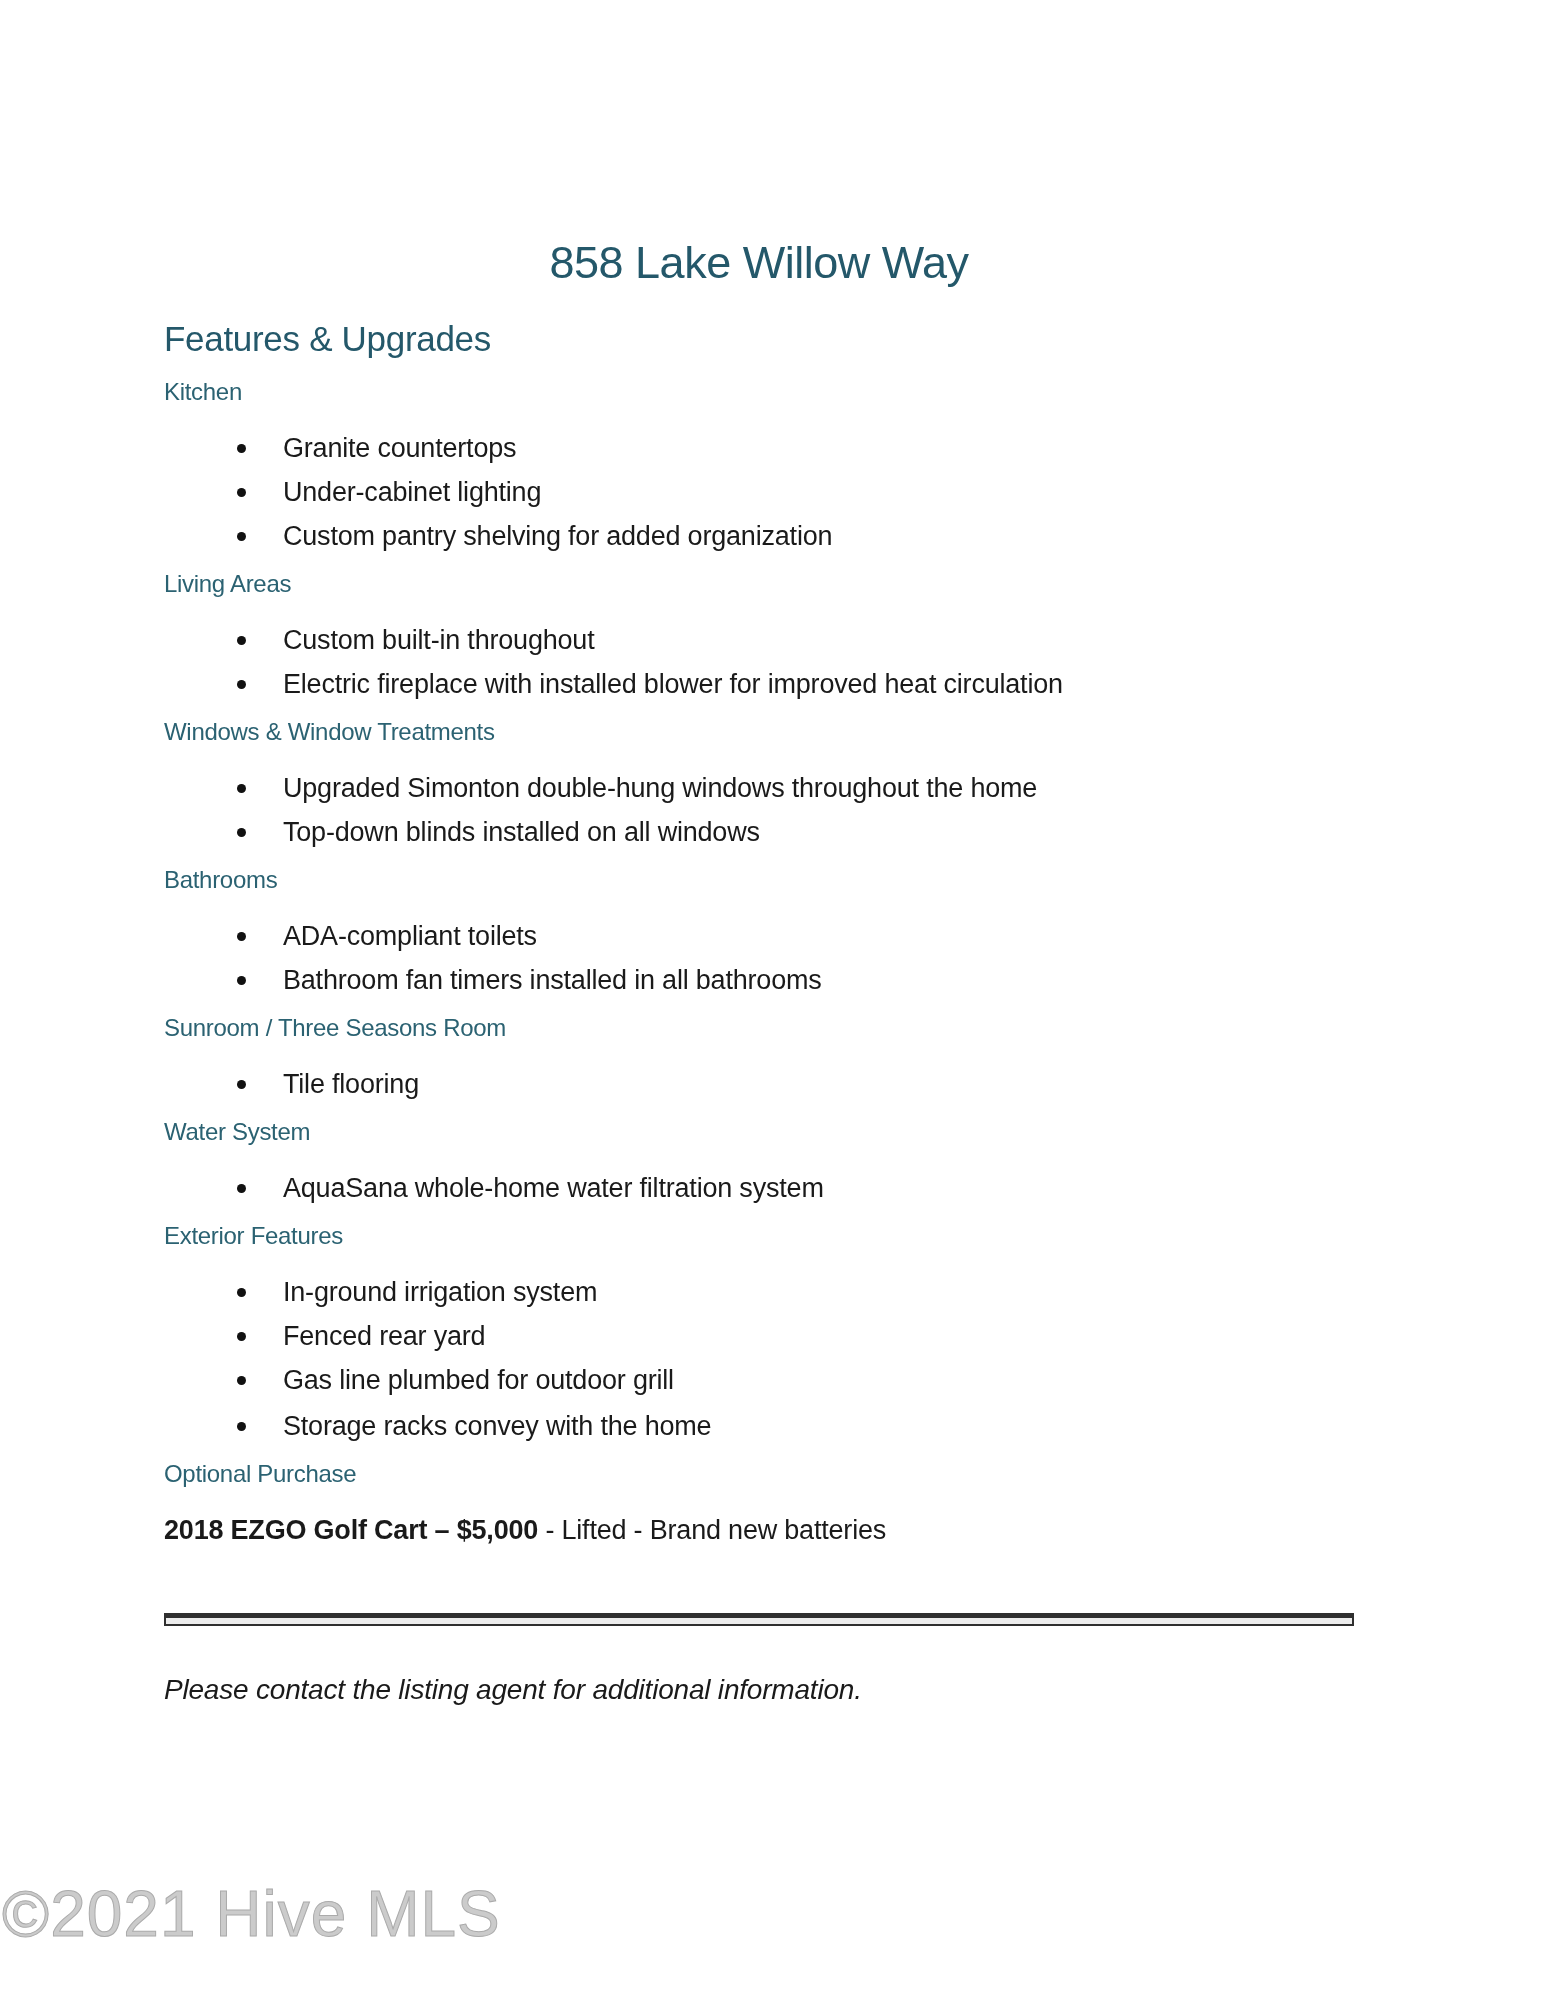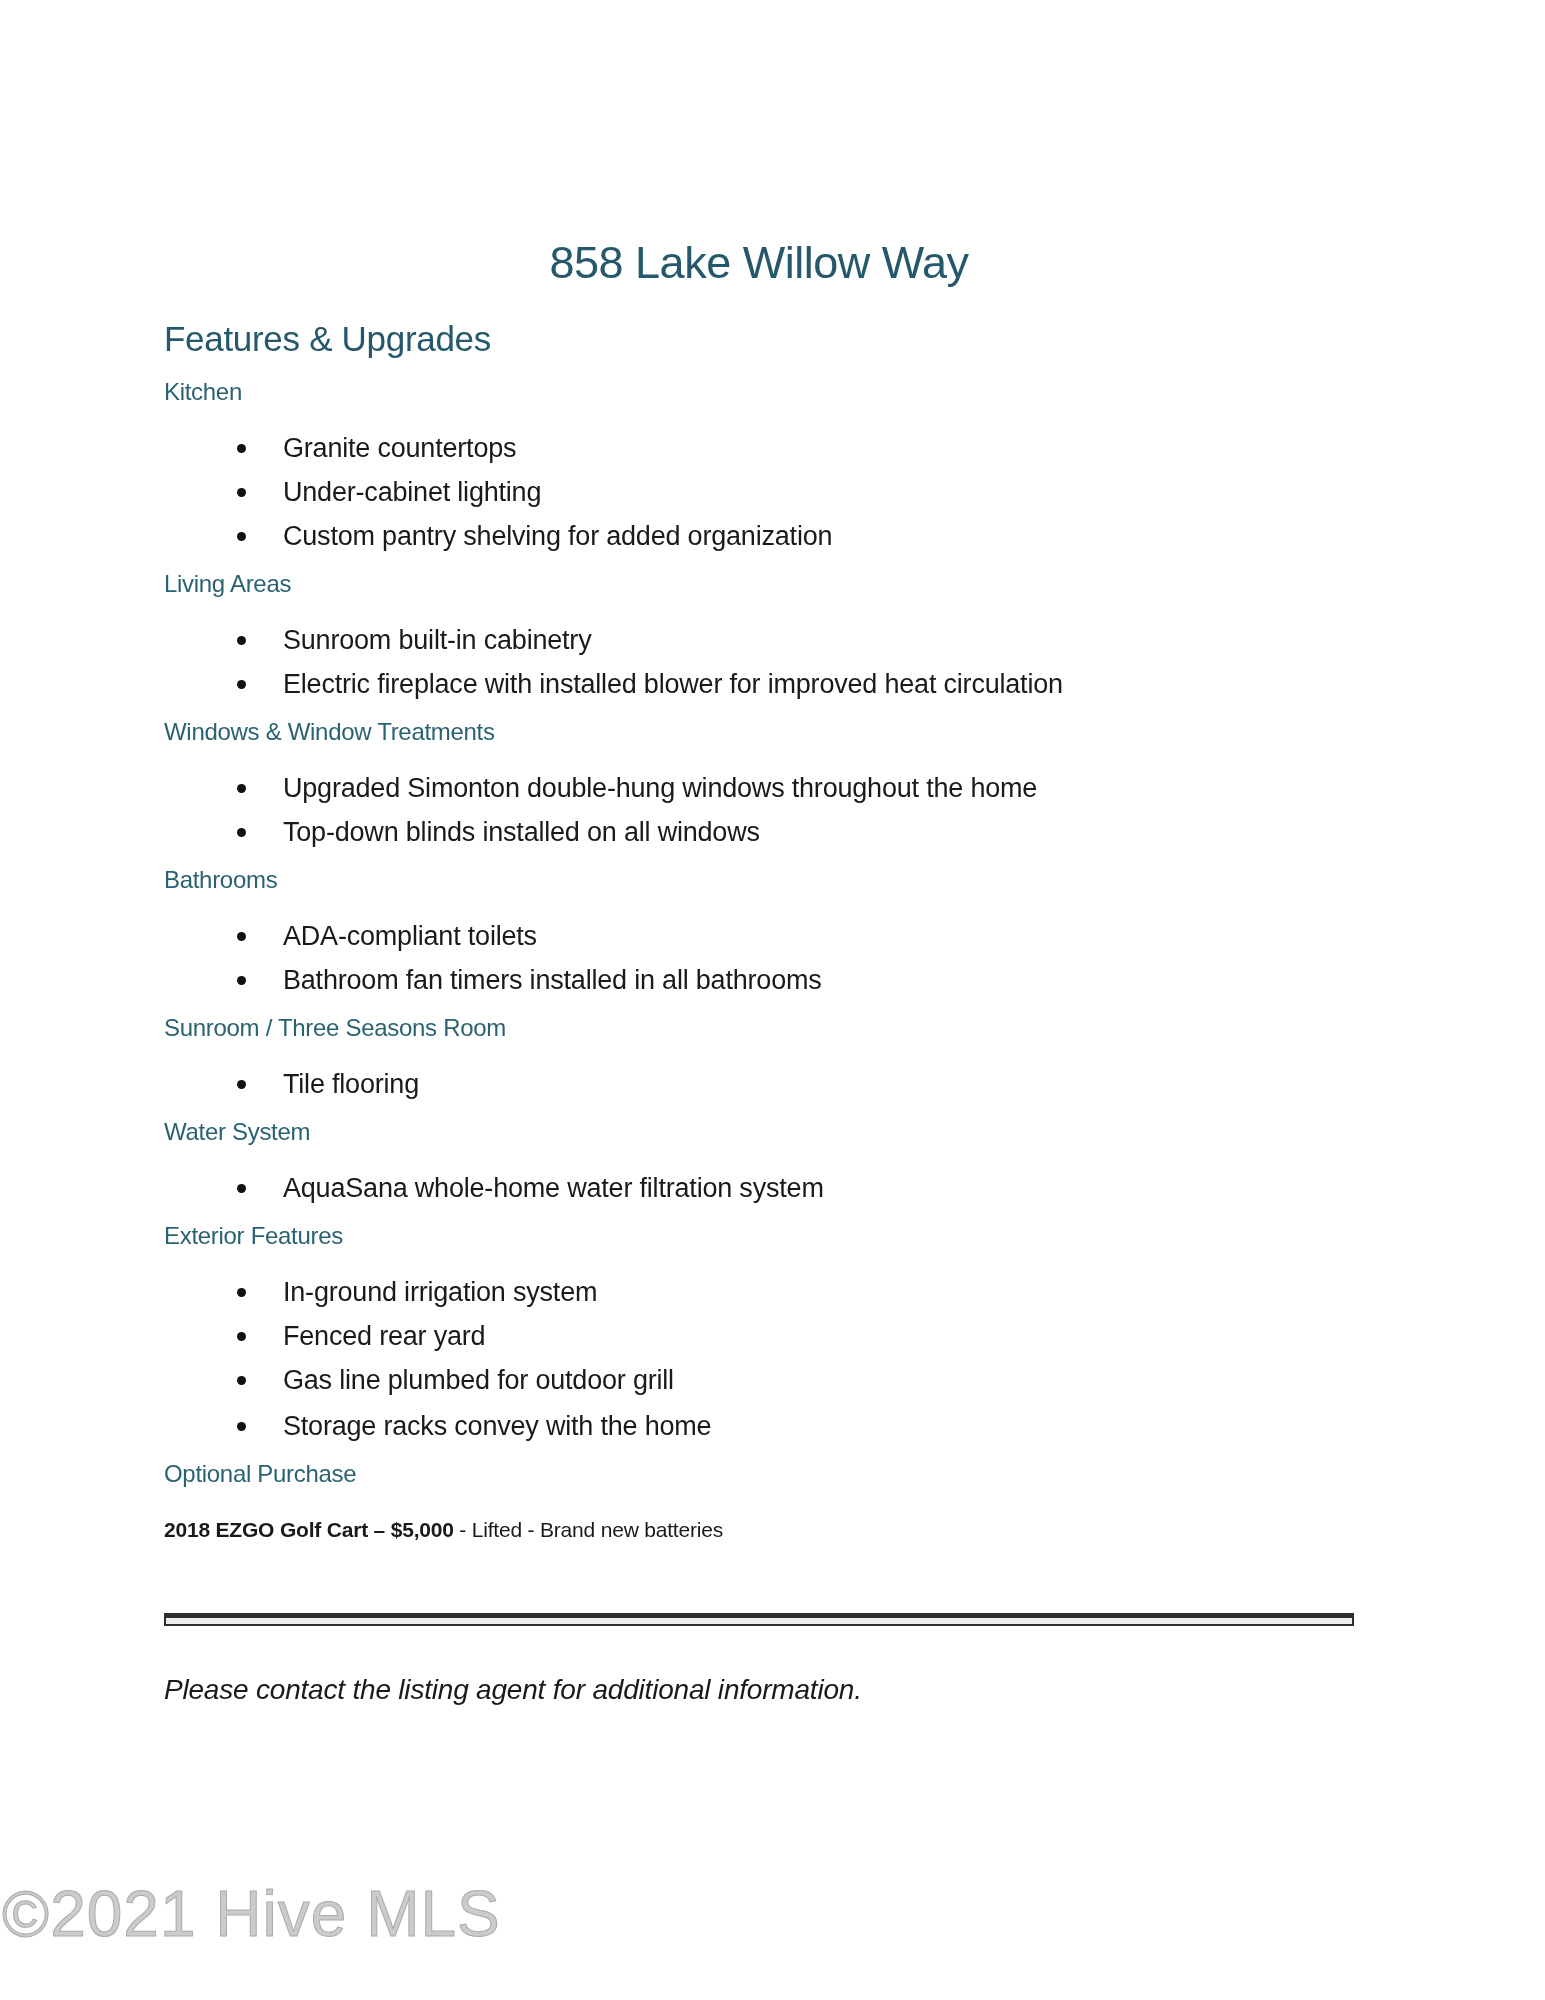--- a/index.html
+++ b/index.html
@@ -65,21 +65,21 @@
     position: absolute;
     left: -46px;
     top: 11px;
     width: 9px;
     height: 9px;
     border-radius: 50%;
     background: #111111;
   }
   .golf-line {
     margin: 25px 0 0 0;
-    font-size: 21px;
+    font-size: 27px;
     line-height: 30px;
     letter-spacing: -0.2px;
   }
   .golf-line .bold {
     font-weight: 700;
   }
   .divider {
     margin: 68px 0 0 0;
     height: 6px;
     background: #ececec;
@@ -119,21 +119,21 @@
 
     <div class="h2">Kitchen</div>
     <ul class="bullets">
       <li>Granite countertops</li>
       <li>Under-cabinet lighting</li>
       <li>Custom pantry shelving for added organization</li>
     </ul>
 
     <div class="h2">Living Areas</div>
     <ul class="bullets">
-      <li>Sunroom built-in cabinetry</li>
+      <li>Custom built-in throughout</li>
       <li>Electric fireplace with installed blower for improved heat circulation</li>
     </ul>
 
     <div class="h2">Windows &amp; Window Treatments</div>
     <ul class="bullets">
       <li>Upgraded Simonton double-hung windows throughout the home</li>
       <li>Top-down blinds installed on all windows</li>
     </ul>
 
     <div class="h2">Bathrooms</div>

